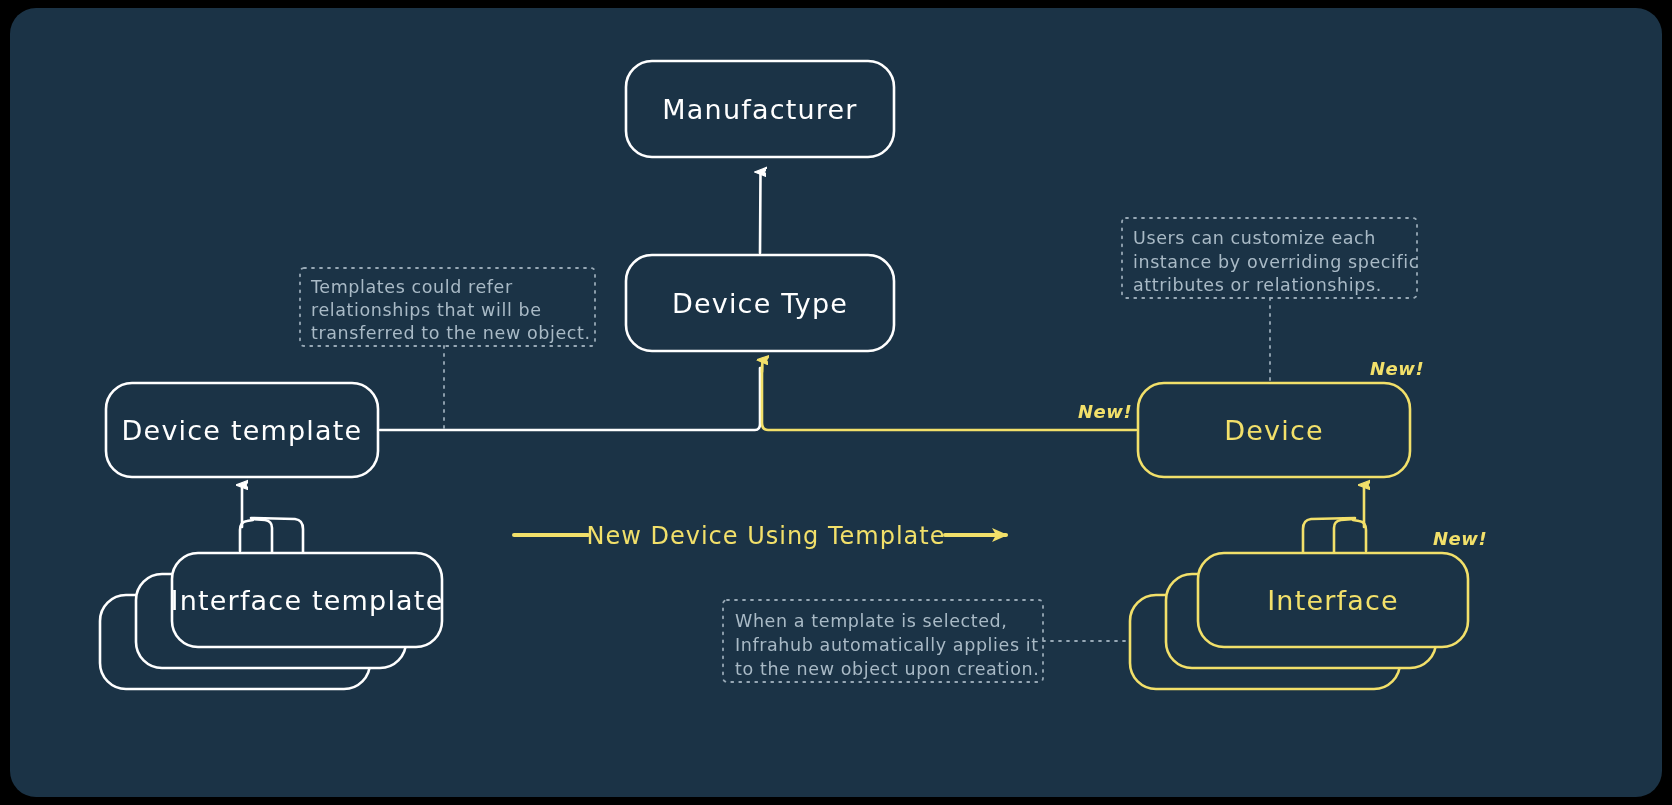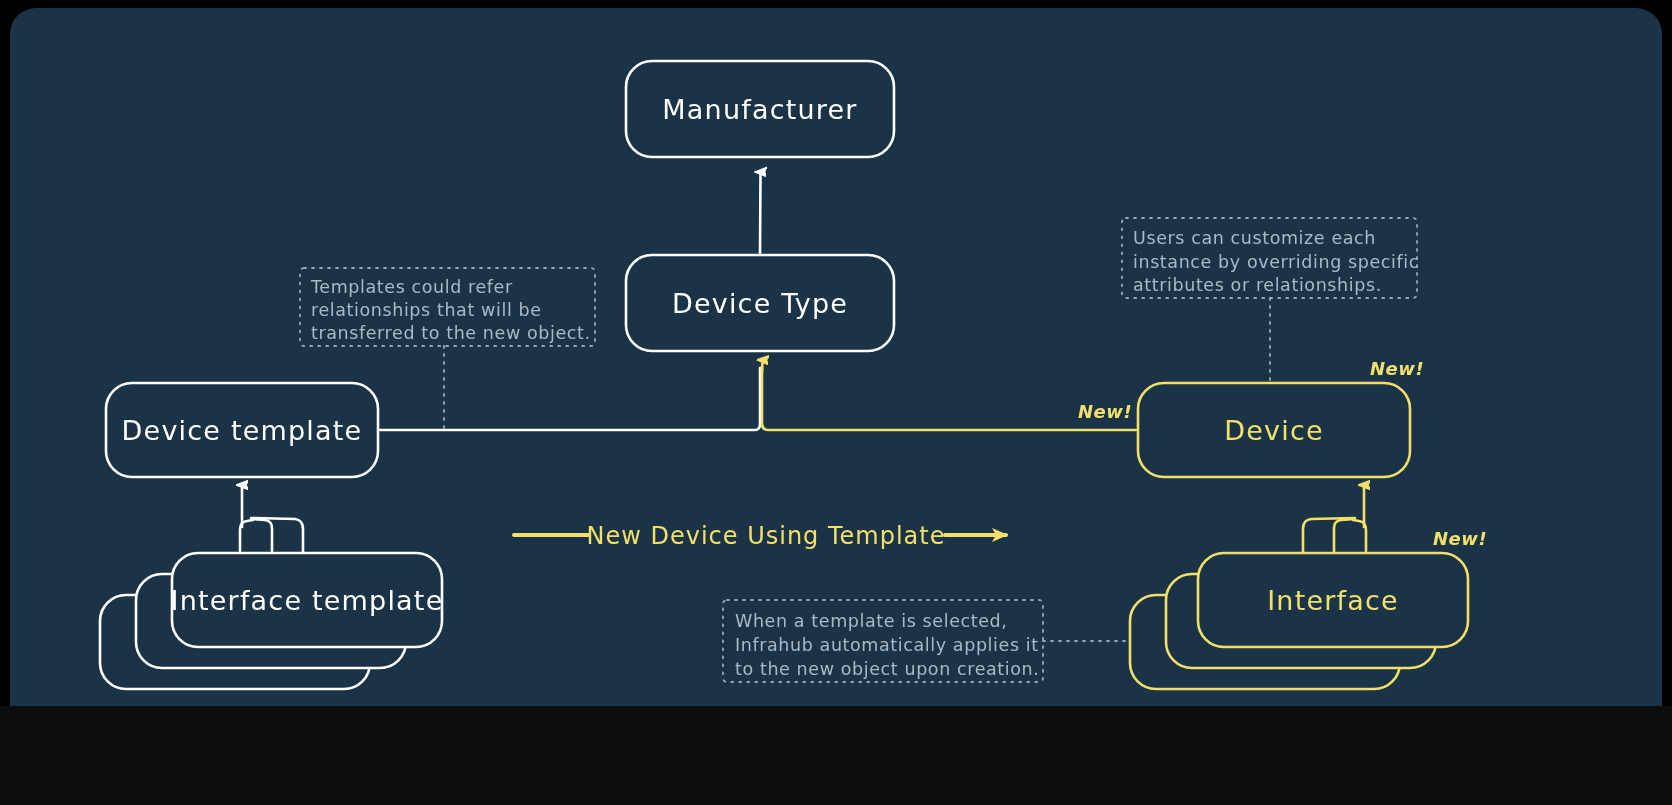--- a/index.html
+++ b/index.html
@@ -3,21 +3,21 @@
 <meta charset="utf-8">
 <style>
   html, body {
     margin: 0;
     padding: 0;
     background: #0d0d0d;
   }
   #stage {
     position: relative;
     width: 1672px;
-    height: 706px;
+    height: 805px;
     background: #000000;
     overflow: hidden;
     font-family: "DejaVu Sans", sans-serif;
   }
   #canvas {
     position: absolute;
     left: 0; top: 0;
     width: 1672px;
     height: 805px;
   }

